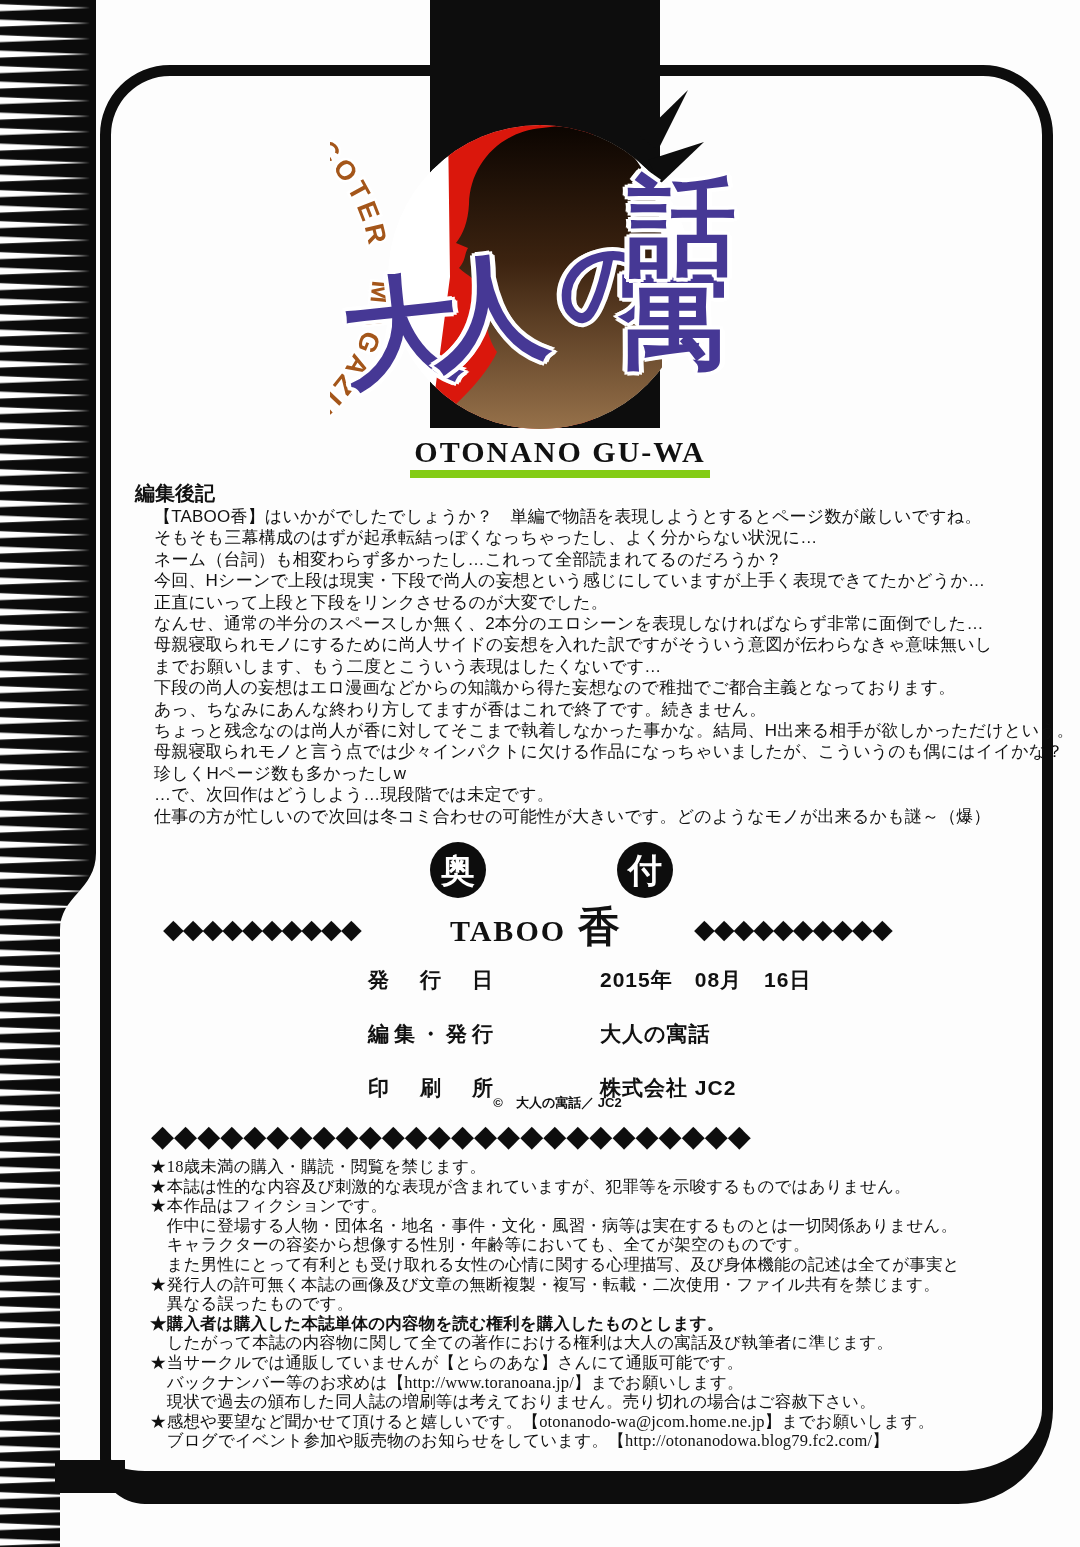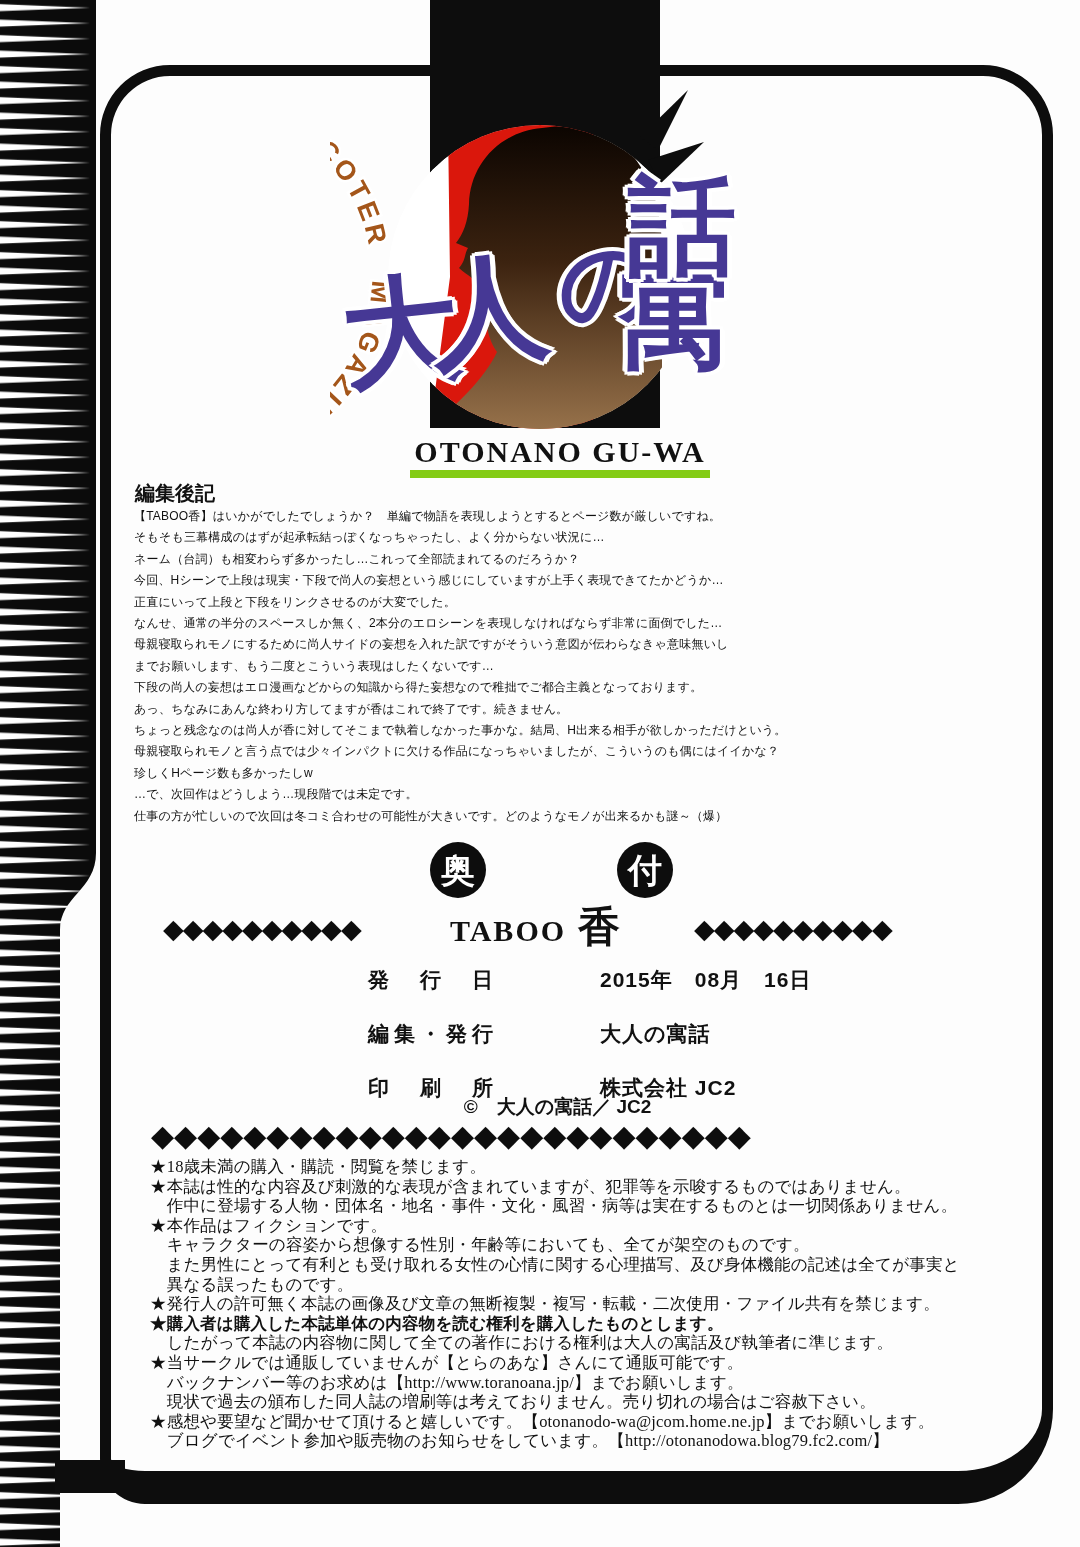--- a/index.html
+++ b/index.html
@@ -36,40 +36,40 @@
   #tc5{left:298px;top:90px;font-size:108px;}
 
   #subtitle-wrap{left:330px;top:435px;width:460px;text-align:center;z-index:4;}
   #subtitle{display:inline-block;font-family:"Liberation Serif",serif;font-weight:bold;
             font-size:30px;letter-spacing:2px;border-bottom:8px solid #84cc16;padding:0 4px 1px;}
 
   
   #afterword-heading{left:135px;top:480px;width:845px;
       font-size:20px;font-weight:bold;z-index:4;}
   #afterword{left:134px;top:506px;width:900px;z-index:4;}
-  .aw-line{white-space:nowrap;font-size:12px;line-height:21.4px;letter-spacing:0.2px;}
+  .aw-line{white-space:nowrap;font-size:17px;line-height:21.4px;letter-spacing:0.2px;margin-left:20px;}
 
   
   .oku-circle{width:56px;height:56px;border-radius:50%;background:#0d0d0d;color:#fff;
       text-align:center;font-size:34px;font-weight:bold;line-height:56px;z-index:4;}
   #oku1{left:430px;top:842px;}
   #oku2{left:617px;top:842px;}
   .diamonds{font-size:27px;line-height:52px;letter-spacing:-1px;color:#0d0d0d;white-space:nowrap;z-index:4;}
   #dia-left{left:163px;top:903px;}
   #dia-right{left:694px;top:903px;}
   #taboo{left:420px;top:899px;width:230px;text-align:center;z-index:4;white-space:nowrap;}
   #taboo .latin{font-family:"Liberation Serif",serif;font-weight:bold;font-size:30px;letter-spacing:2px;}
   #taboo .kanji{font-family:"Liberation Serif",serif;font-weight:bold;font-size:42px;margin-left:12px;}
 
   .pub-row{left:368px;width:600px;font-weight:bold;font-size:21px;white-space:nowrap;z-index:4;}
   .pub-label{display:inline-block;width:200px;letter-spacing:5px;}
   .pub-value{display:inline-block;margin-left:32px;letter-spacing:1px;}
   #pub1{top:966px;} #pub2{top:1020px;} #pub3{top:1074px;}
   #copyright{left:135px;top:1094px;width:845px;text-align:center;font-weight:bold;
-      font-size:19px;z-index:4;}
+      font-size:13px;z-index:4;}
   #dia-full{left:151px;top:1116px;font-size:30px;line-height:40px;letter-spacing:0;z-index:4;
       color:#0d0d0d;white-space:nowrap;}
 
   
   #disclaimer{left:150px;top:1157px;width:890px;z-index:4;}
   .dc-line{white-space:nowrap;font-family:"Liberation Serif",serif;
       font-size:16.5px;line-height:19.6px;letter-spacing:0.2px;}
   .dc-line.bold{font-weight:bold;}
 </style>
 </head>
@@ -171,26 +171,26 @@
   <div id="pub3" class="abs pub-row gothic">
     <span class="pub-label">印　刷　所</span><span class="pub-value">株式会社 JC2</span>
   </div>
   <div id="copyright" class="abs gothic">©　大人の寓話／ JC2</div>
 
   <div id="dia-full" class="abs">◆◆◆◆◆◆◆◆◆◆◆◆◆◆◆◆◆◆◆◆◆◆◆◆◆◆</div>
 
   <div id="disclaimer" class="abs">
     <div class="dc-line">★18歳未満の購入・購読・閲覧を禁じます。</div>
     <div class="dc-line">★本誌は性的な内容及び刺激的な表現が含まれていますが、犯罪等を示唆するものではありません。</div>
+    <div class="dc-line">★本作品はフィクションです。</div>
     <div class="dc-line">　作中に登場する人物・団体名・地名・事件・文化・風習・病等は実在するものとは一切関係ありません。</div>
-    <div class="dc-line">★本作品はフィクションです。</div>
     <div class="dc-line">　キャラクターの容姿から想像する性別・年齢等においても、全てが架空のものです。</div>
     <div class="dc-line">　また男性にとって有利とも受け取れる女性の心情に関する心理描写、及び身体機能の記述は全てが事実と</div>
+    <div class="dc-line">★発行人の許可無く本誌の画像及び文章の無断複製・複写・転載・二次使用・ファイル共有を禁じます。</div>
     <div class="dc-line">　異なる誤ったものです。</div>
-    <div class="dc-line">★発行人の許可無く本誌の画像及び文章の無断複製・複写・転載・二次使用・ファイル共有を禁じます。</div>
     <div class="dc-line bold">★購入者は購入した本誌単体の内容物を読む権利を購入したものとします。</div>
     <div class="dc-line">　したがって本誌の内容物に関して全ての著作における権利は大人の寓話及び執筆者に準じます。</div>
     <div class="dc-line">★当サークルでは通販していませんが【とらのあな】さんにて通販可能です。</div>
     <div class="dc-line">　バックナンバー等のお求めは【http://www.toranoana.jp/】までお願いします。</div>
     <div class="dc-line">　現状で過去の頒布した同人誌の増刷等は考えておりません。売り切れの場合はご容赦下さい。</div>
     <div class="dc-line">★感想や要望など聞かせて頂けると嬉しいです。【otonanodo-wa@jcom.home.ne.jp】までお願いします。</div>
     <div class="dc-line">　ブログでイベント参加や販売物のお知らせをしています。【http://otonanodowa.blog79.fc2.com/】</div>
   </div>
 
 </div>

